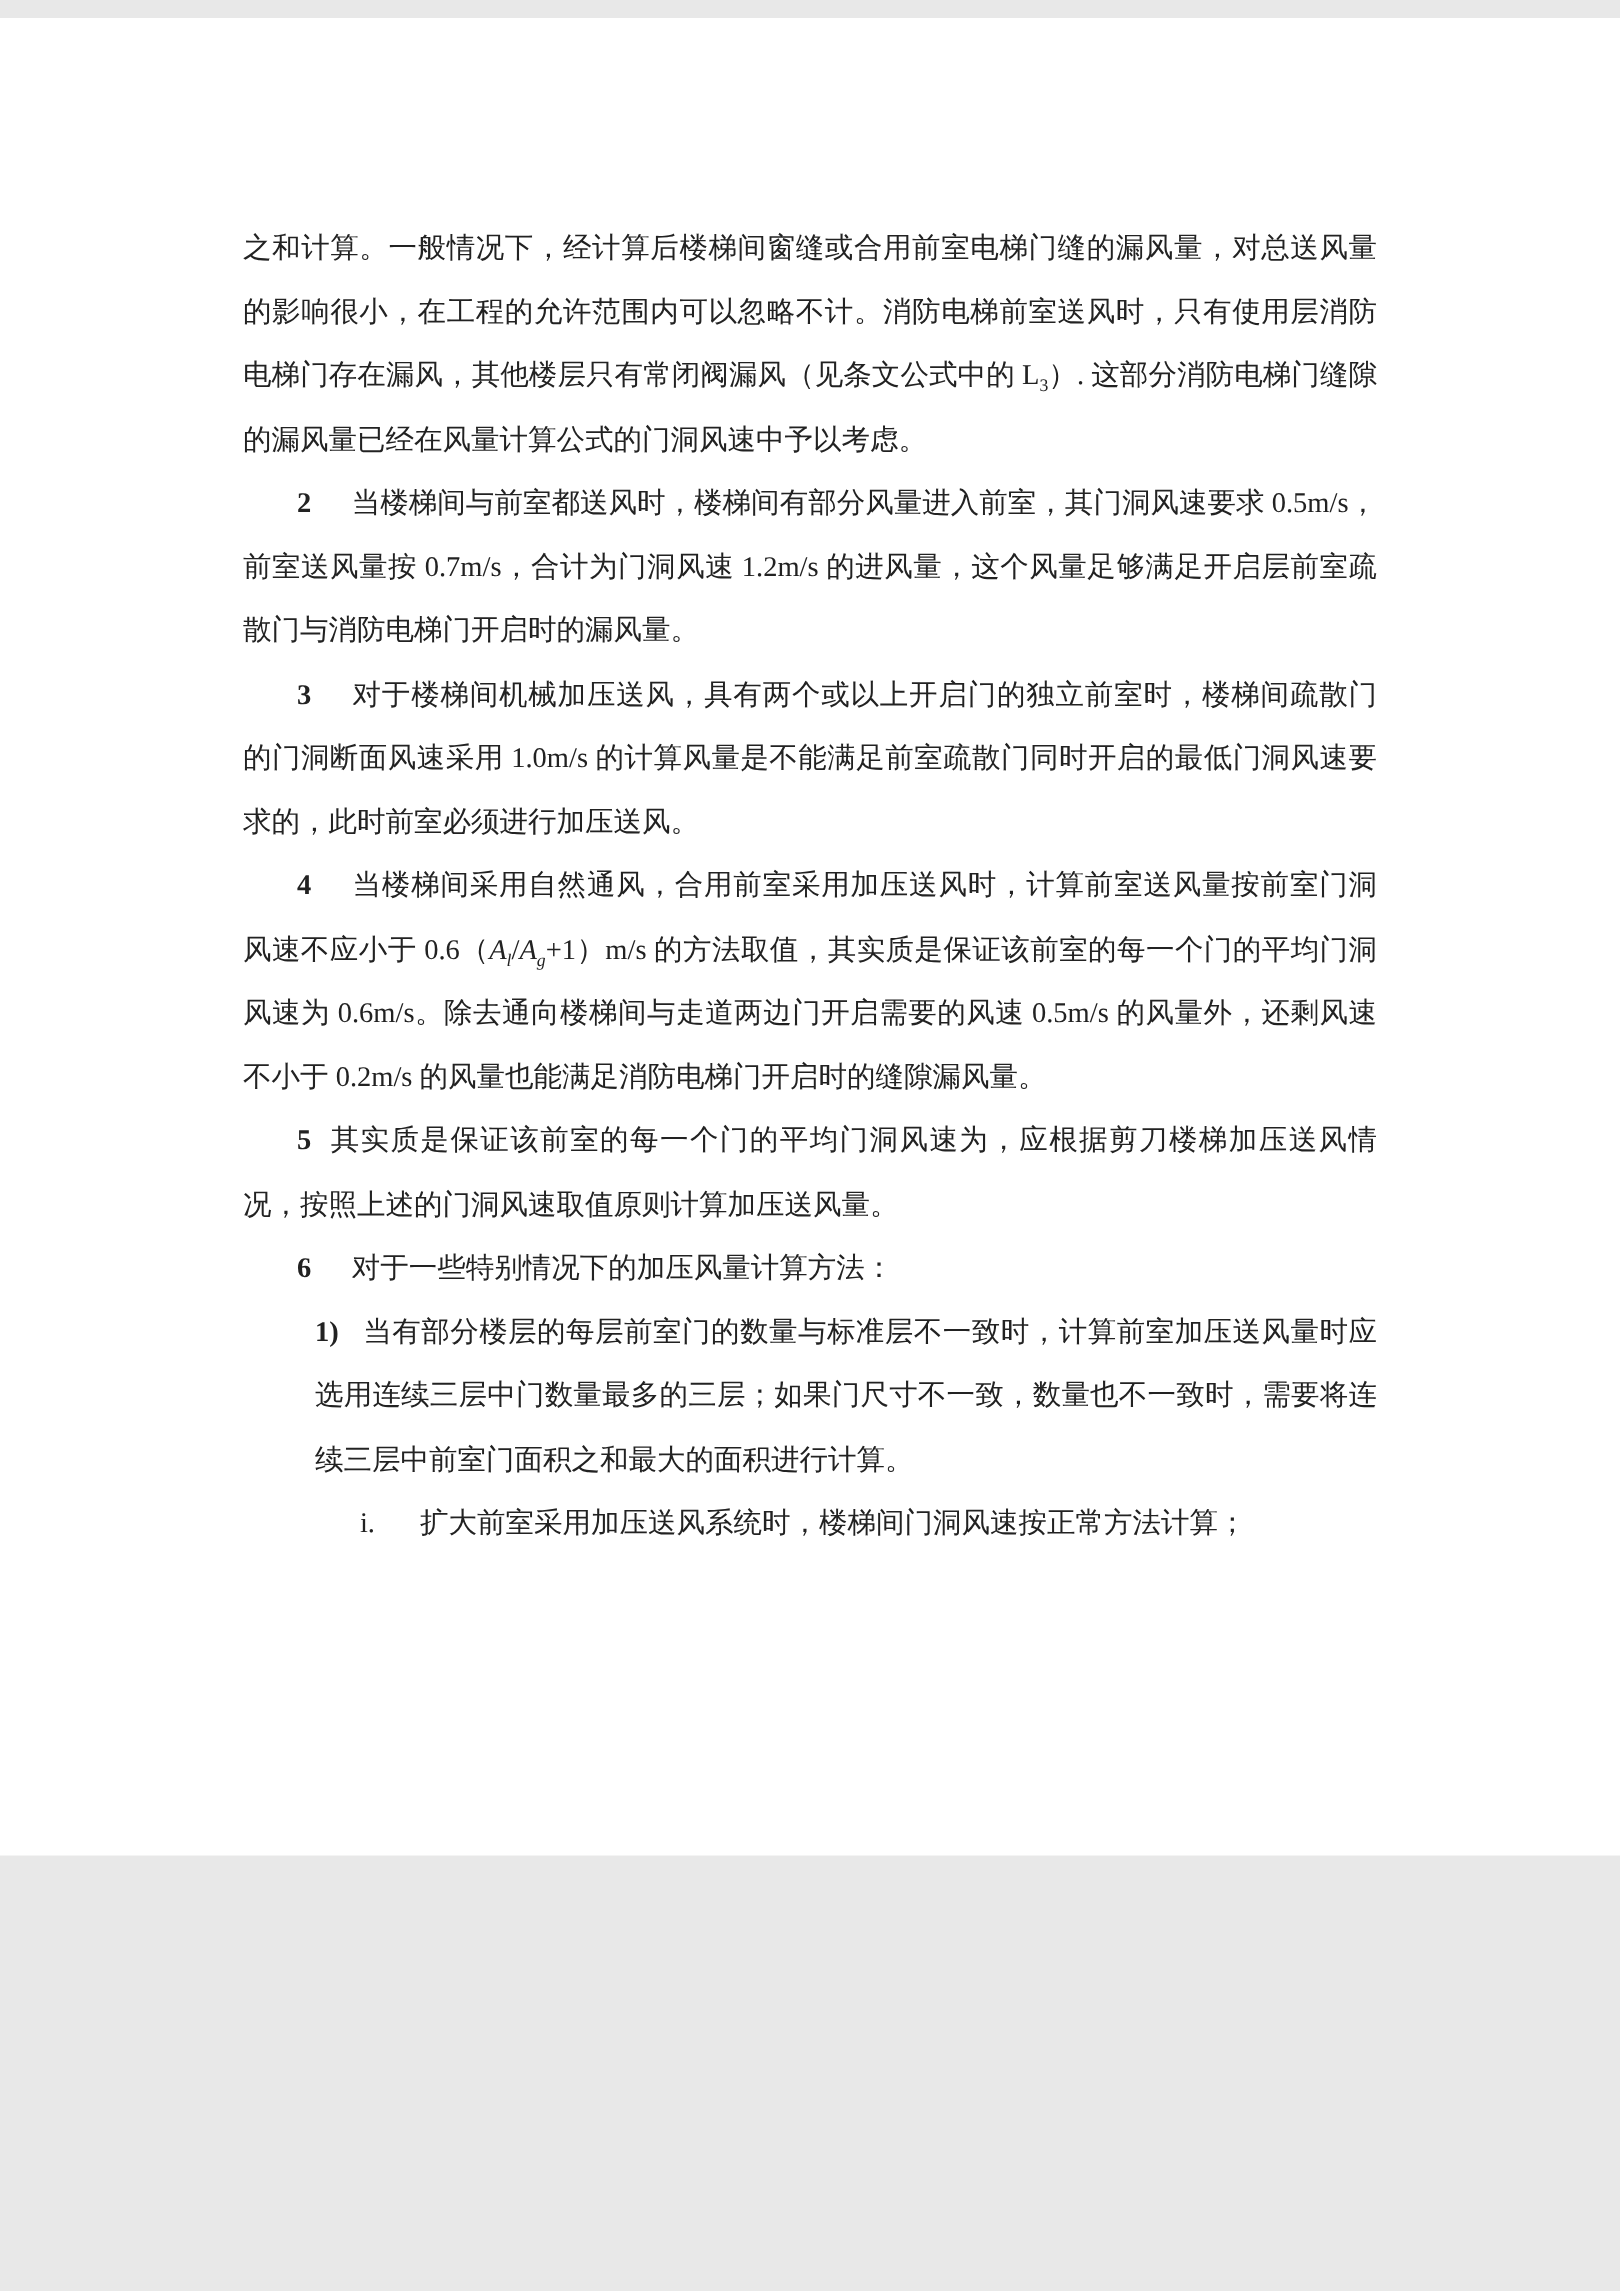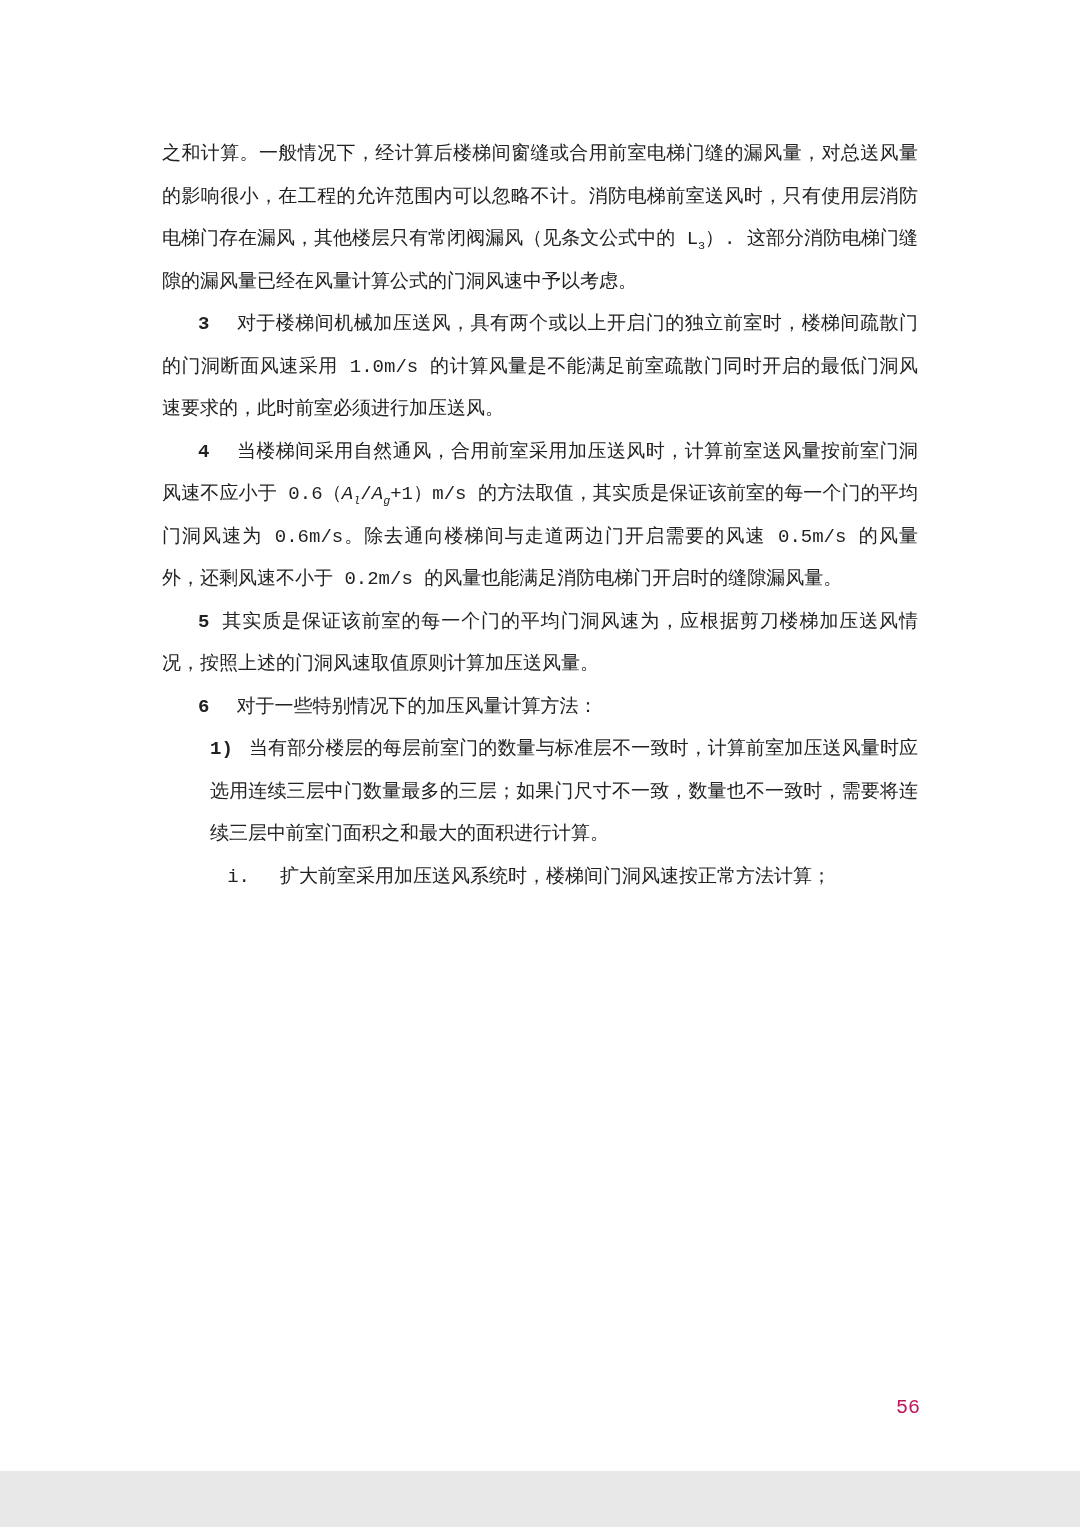--- a/index.html
+++ b/index.html
@@ -3,25 +3,25 @@
 <meta charset="utf-8">
 <style>
   html, body {
     margin: 0;
     padding: 0;
     background: #e8e8e8;
   }
   .page {
     position: relative;
     width: 1080px;
-    height: 1471px;
+    height: 1225px;
     background: #ffffff;
-    margin: 0 auto;
+    margin: 12px auto;
     overflow: hidden;
-    font-family: Liberation Mono, monospace;
+    font-family: Liberation Serif, serif;
     color: #222222;
   }
   .content {
     position: absolute;
     left: 162px;
     top: 133px;
     width: 756px;
     font-size: 19px;
     line-height: 42.5px;
     text-align: justify;
@@ -64,20 +64,23 @@
 <body>
 
 <div class="page">
   <div class="content">
 
     <div class="block">
       <span class="txt">之和计算。一般情况下，经计算后楼梯间窗缝或合用前室电梯门缝的漏风量，对总送风量的影响很小，在工程的允许范围内可以忽略不计。消防电梯前室送风时，只有使用层消防电梯门存在漏风，其他楼层只有常闭阀漏风（见条文公式中的 L<sub>3</sub>）. 这部分消防电梯门缝隙的漏风量已经在风量计算公式的门洞风速中予以考虑。</span>
     </div>
 
 
+    <div class="block item">
+      <span class="num">2</span><span class="txt">当楼梯间与前室都送风时，楼梯间有部分风量进入前室，其门洞风速要求 0.5m/s，前室送风量按 0.7m/s，合计为门洞风速 1.2m/s 的进风量，这个风量足够满足开启层前室疏散门与消防电梯门开启时的漏风量。</span>
+    </div>
 
     <div class="block item">
       <span class="num">3</span><span class="txt">对于楼梯间机械加压送风，具有两个或以上开启门的独立前室时，楼梯间疏散门的门洞断面风速采用 1.0m/s 的计算风量是不能满足前室疏散门同时开启的最低门洞风速要求的，此时前室必须进行加压送风。</span>
     </div>
 
     <div class="block item">
       <span class="num">4</span><span class="txt">当楼梯间采用自然通风，合用前室采用加压送风时，计算前室送风量按前室门洞风速不应小于 0.6（<i>A</i><sub><i>l</i></sub>/<i>A</i><sub><i>g</i></sub>+1）m/s 的方法取值，其实质是保证该前室的每一个门的平均门洞风速为 0.6m/s。除去通向楼梯间与走道两边门开启需要的风速 0.5m/s 的风量外，还剩风速不小于 0.2m/s 的风量也能满足消防电梯门开启时的缝隙漏风量。</span>
     </div>
 
 

